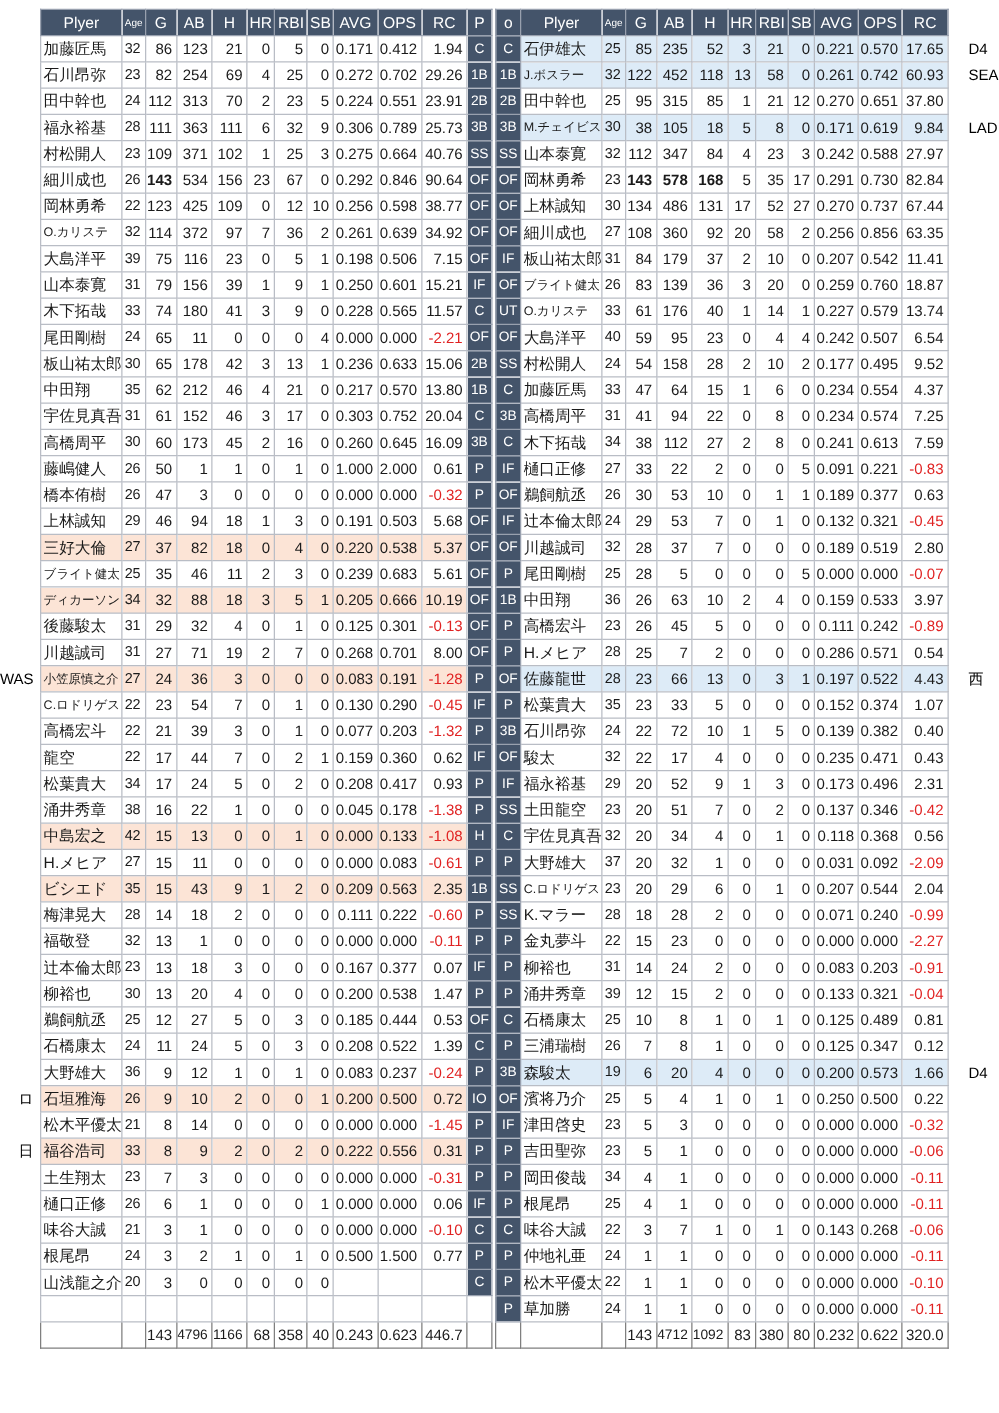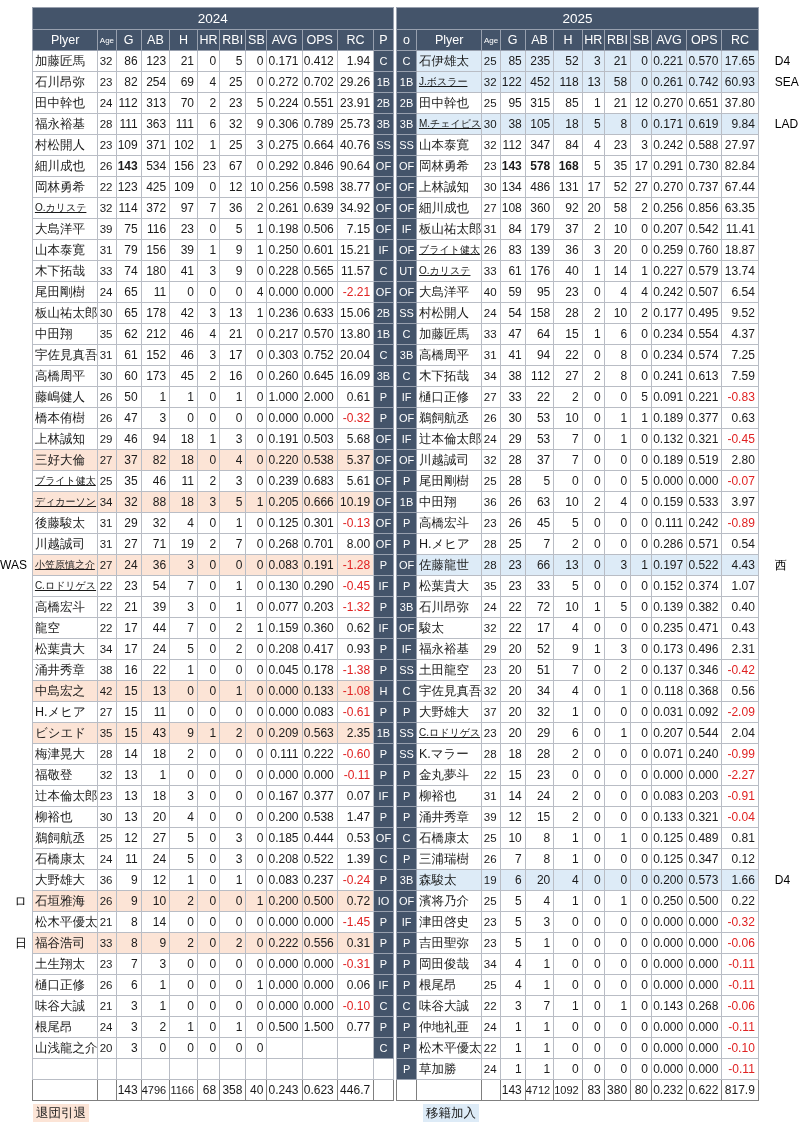--- a/index.html
+++ b/index.html
@@ -7,21 +7,21 @@
     --peach:#FCE4D6; --blue:#DDEBF7; --neg:#e02222; --ink:#1a1a1a;
   }
   html,body{margin:0;padding:0;background:#fff;}
   body{width:799px;height:1130px;font-family:"Liberation Sans","DejaVu Sans",sans-serif;color:var(--ink);}
   .wrap{padding-top:7px;}
   table{border-collapse:collapse;table-layout:fixed;}
   td{height:21px;padding:0;box-sizing:border-box;overflow:hidden;white-space:nowrap;vertical-align:middle;}
   td.cell{border:1px solid var(--grid);font-size:12px;}
   td.num{text-align:right;padding-right:3px;}
   td.name{text-align:left;padding-left:2px;font-size:12.5px;}
-  td.name.sm{font-size:10px;text-decoration:underline;}
+  td.name.sm{font-size:10px;}
   td.agec{font-size:11.5px;}
   td.posc{background:var(--dark);color:#fff;font-size:11px;text-align:center;border:1px solid var(--darkline);}
   td.posc.empty{background:#fff;border:1px solid var(--grid);}
   td.hdr{background:var(--dark);color:#ffffff;text-align:center;font-size:12.5px;border:1px solid var(--darkline);}
   td.hdr.agehdr{font-size:8px;}
   td.banner{background:var(--dark);color:#fff;text-align:center;font-size:13.5px;border:1px solid var(--darkline);height:22px;}
   td.ann{border:none;background:#fff;font-size:12px;color:#000;}
   td.ann.l{text-align:right;padding-right:5px;margin-top:24px;}
   td.ann.r{text-align:left;padding-left:16px;}
   td.gap{border:none;background:#fff;}
@@ -64,27 +64,20 @@
         <col style="width:28px">
         <col style="width:24px">
         <col style="width:28px">
         <col style="width:23px">
         <col style="width:36px">
         <col style="width:36px">
         <col style="width:38px">
       <col style="width:31px">
     </colgroup>
     <tbody id="tbody">
-      <tr>
-        <td class="ann"></td>
-        <td class="banner" colspan="12">2024</td>
-        <td class="gap"></td>
-        <td class="banner" colspan="12">2025</td>
-        <td class="ann"></td>
-      </tr>
     <tr>
           <td class="ann l"></td>
           <td class="hdr">Plyer</td>
           <td class="hdr agehdr">Age</td>
           <td class="hdr">G</td>
           <td class="hdr">AB</td>
           <td class="hdr">H</td>
           <td class="hdr">HR</td>
           <td class="hdr">RBI</td>
           <td class="hdr">SB</td>
@@ -1547,22 +1540,18 @@
           <td class="cell num"></td>
           <td class="cell num"></td>
           <td class="cell num">143</td>
           <td class="cell num sm2">4712</td>
           <td class="cell num sm2">1092</td>
           <td class="cell num">83</td>
           <td class="cell num">380</td>
           <td class="cell num">80</td>
           <td class="cell num">0.232</td>
           <td class="cell num">0.622</td>
-          <td class="cell num">817.9</td>
+          <td class="cell num">320.0</td>
           <td class="ann r"></td>
         </tr>
       </tbody>
   </table>
-  <div class="legendrow">
-    <span class="legend left peach">退団引退</span>
-    <span class="legend right blue">移籍加入</span>
-  </div>
 </div>
 
 </body></html>

